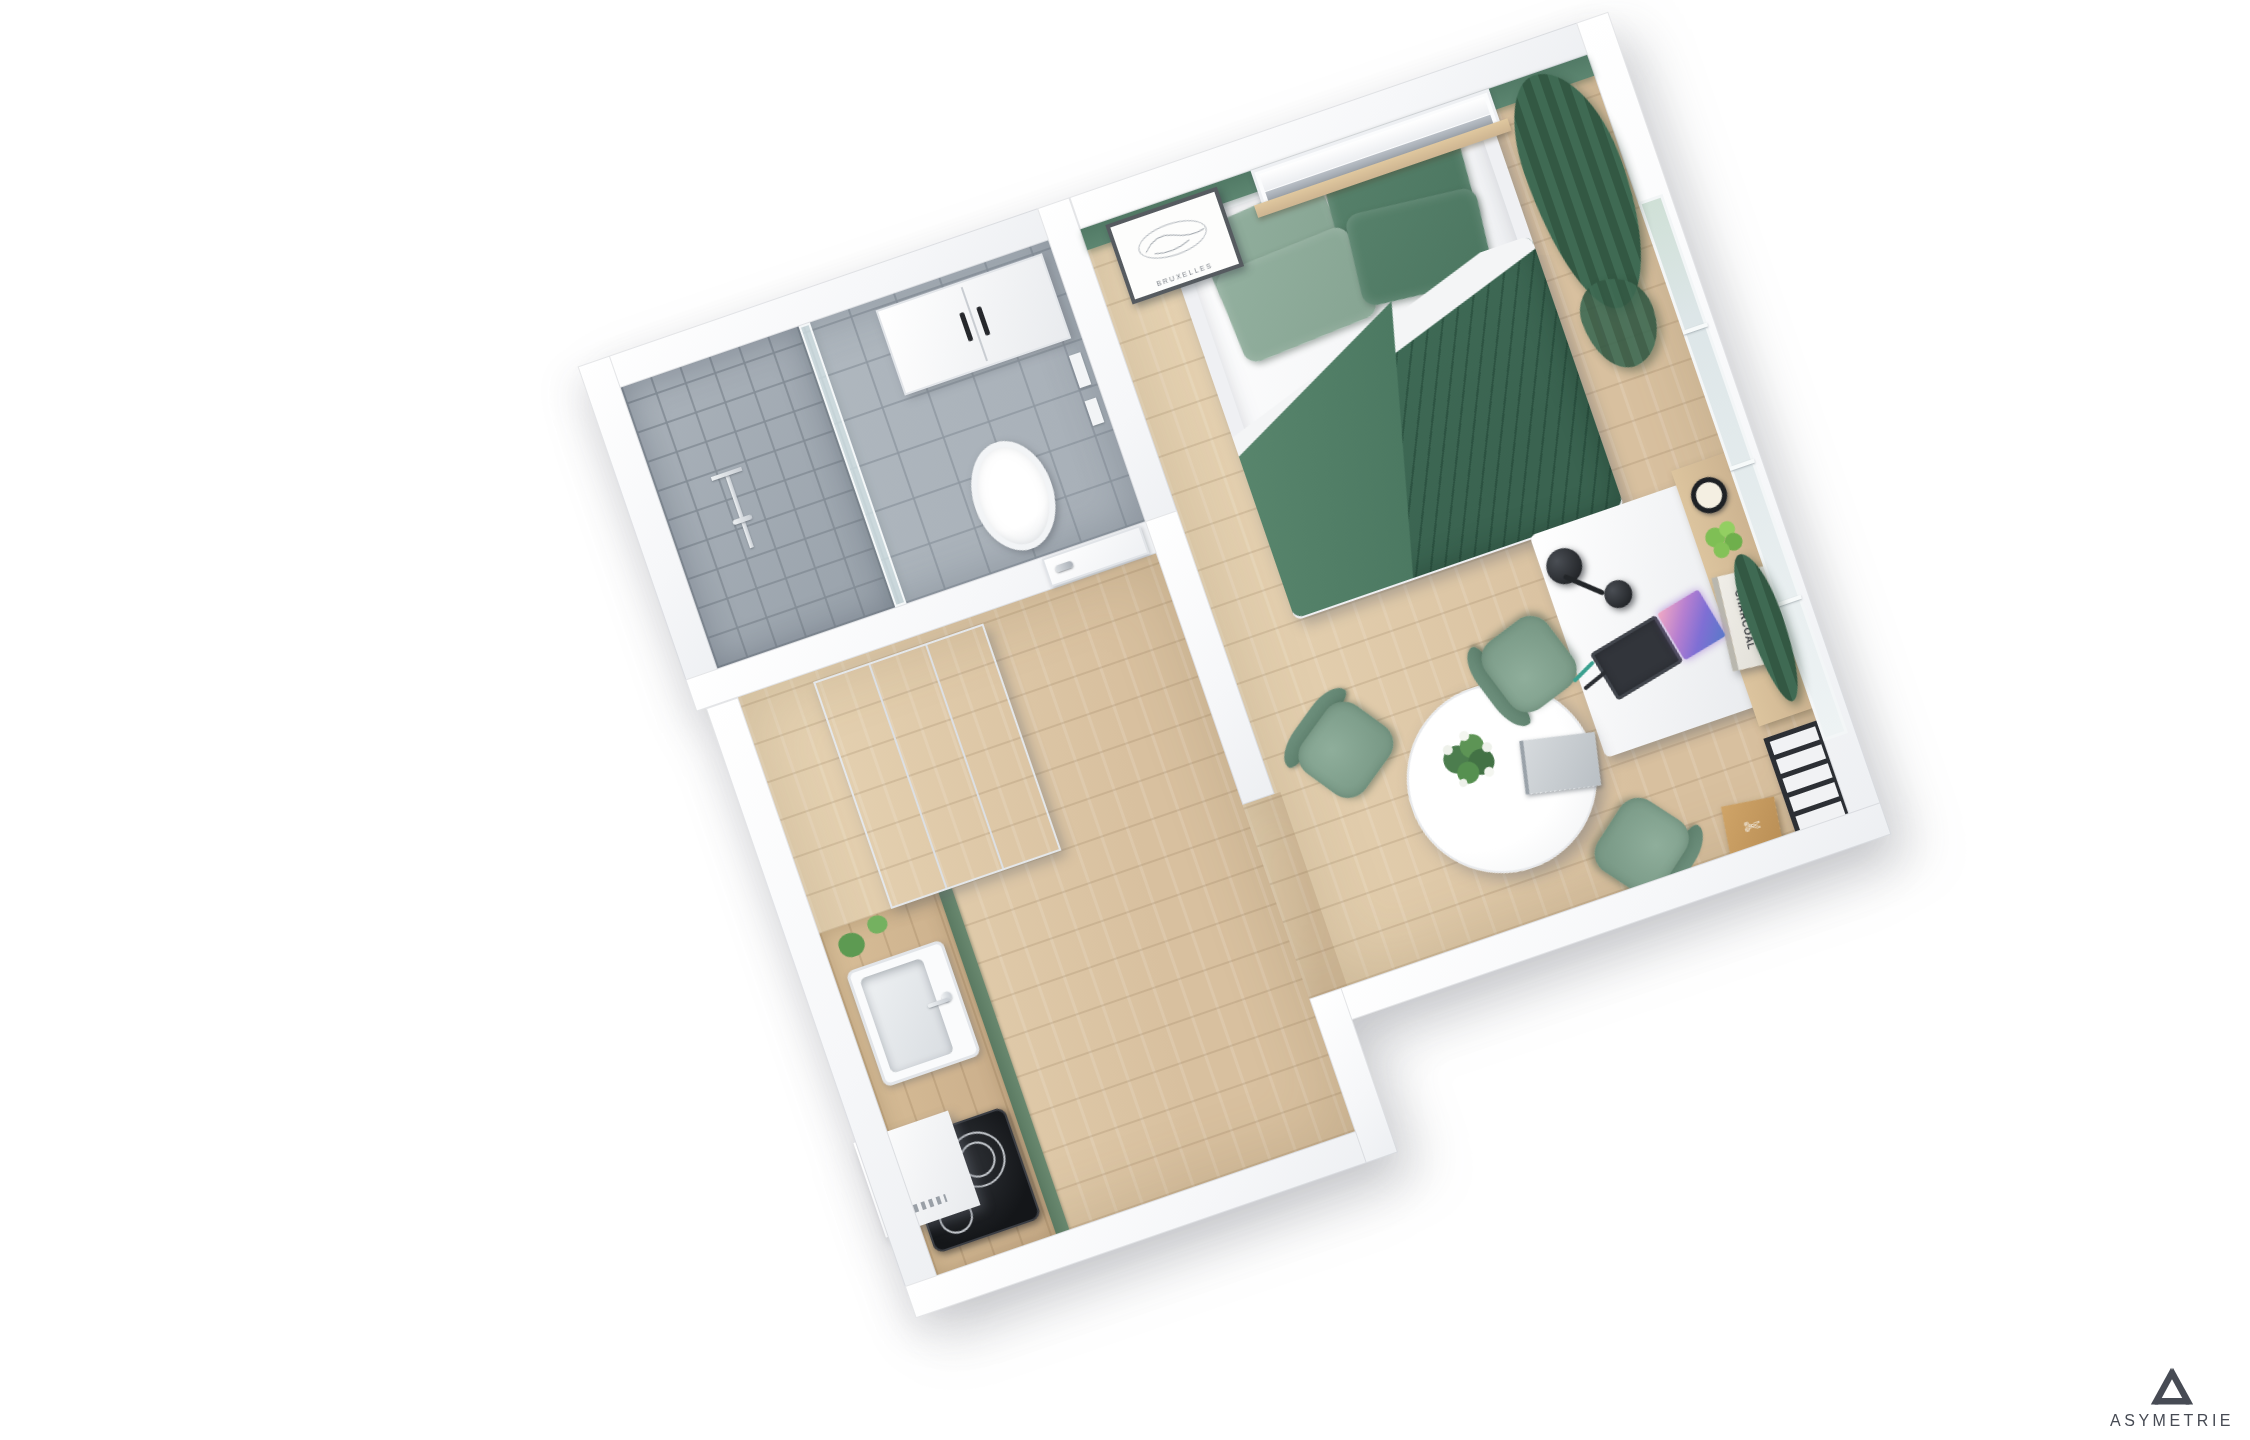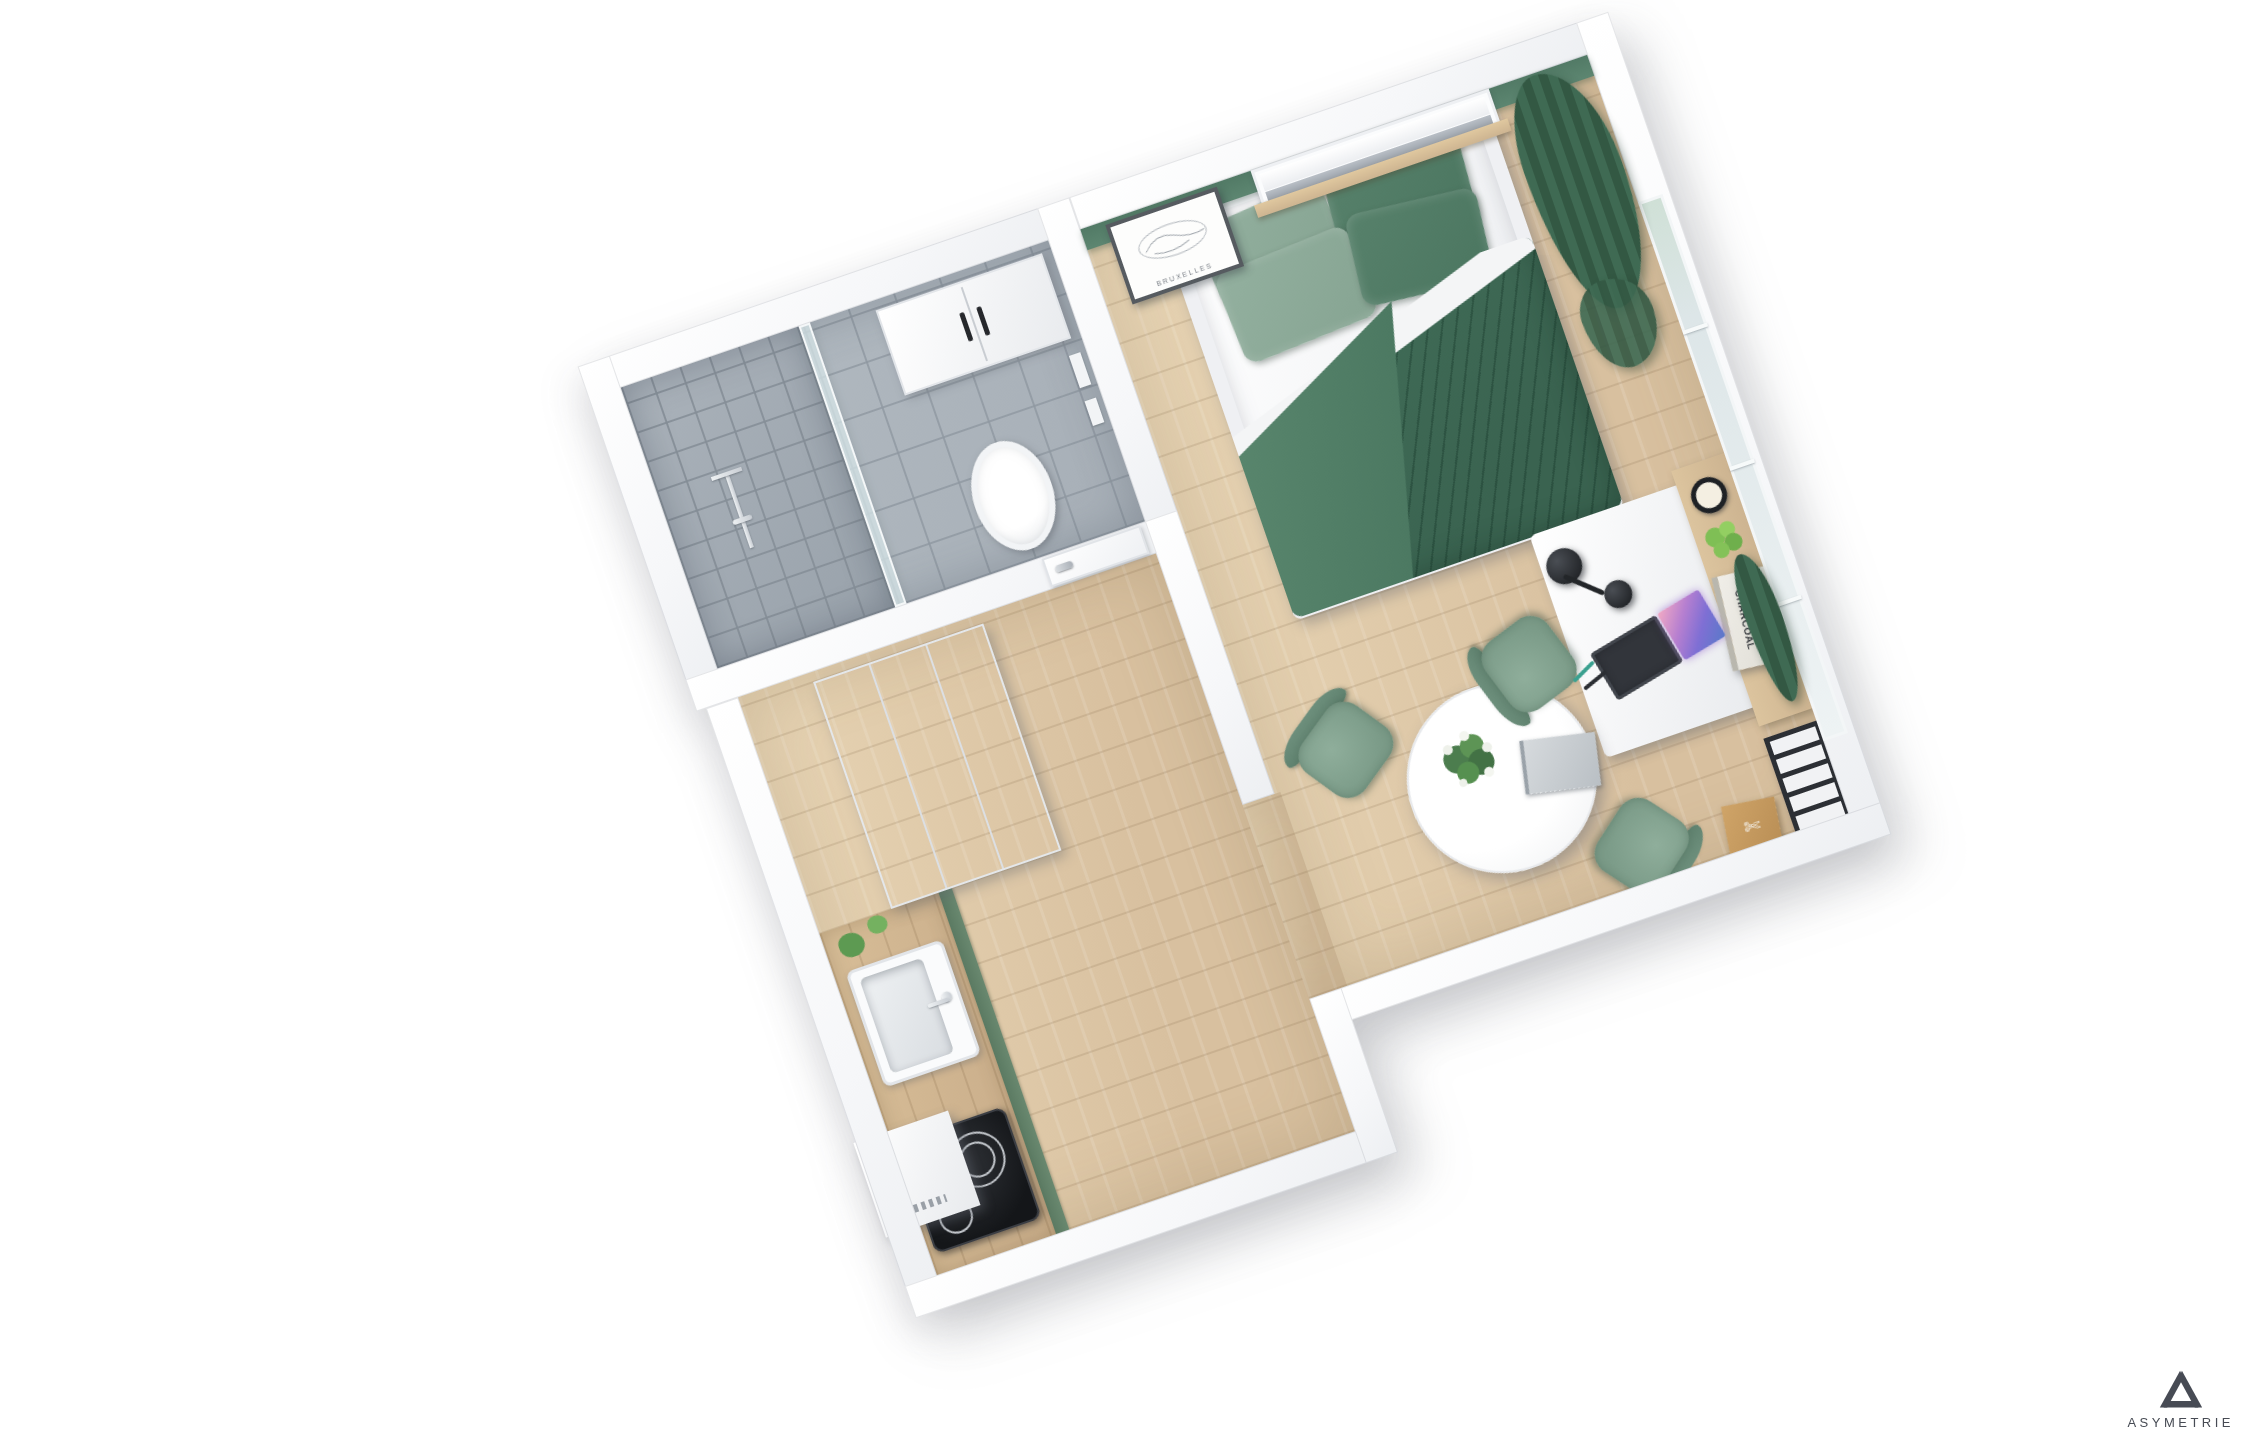--- a/index.html
+++ b/index.html
@@ -152,21 +152,21 @@
     box-shadow:inset 0 0 0 2px #e1e4e8, 1px 2px 4px rgba(100,106,114,.35);}
   .door-handle{position:absolute;width:18px;height:7px;border-radius:4px;background:linear-gradient(90deg,#d9dde1,#aab0b7);
     box-shadow:0 1px 2px rgba(70,76,84,.6);}
   
   .book{position:absolute;background:linear-gradient(115deg,#f0eee8,#dcdad2);
     border-left:6px solid #b9b7ae;box-shadow:3px 4px 8px rgba(80,84,90,.5);overflow:hidden;}
   .book-text{position:absolute;left:50%;top:50%;transform:translate(-50%,-50%) rotate(90deg);
     font-size:10px;font-weight:bold;line-height:10px;letter-spacing:.5px;color:#3a3d42;white-space:nowrap;text-align:left;}
   
   .logo{position:absolute;right:16px;bottom:10px;display:flex;flex-direction:column;align-items:center;z-index:20;}
-  .logo-text{margin-top:4px;font-size:13px;letter-spacing:3.5px;color:var(--logo);}
+  .logo-text{margin-top:4px;font-size:16px;letter-spacing:3.5px;color:var(--logo);}
   .flowers{position:absolute;z-index:5;}
 </style>
 </head>
 <body>
 
 <div class="stage">
   <div class="scene">
     <div class="building">
 
       <div class="block" style="left:0;top:0;width:520px;height:365px;"></div>

